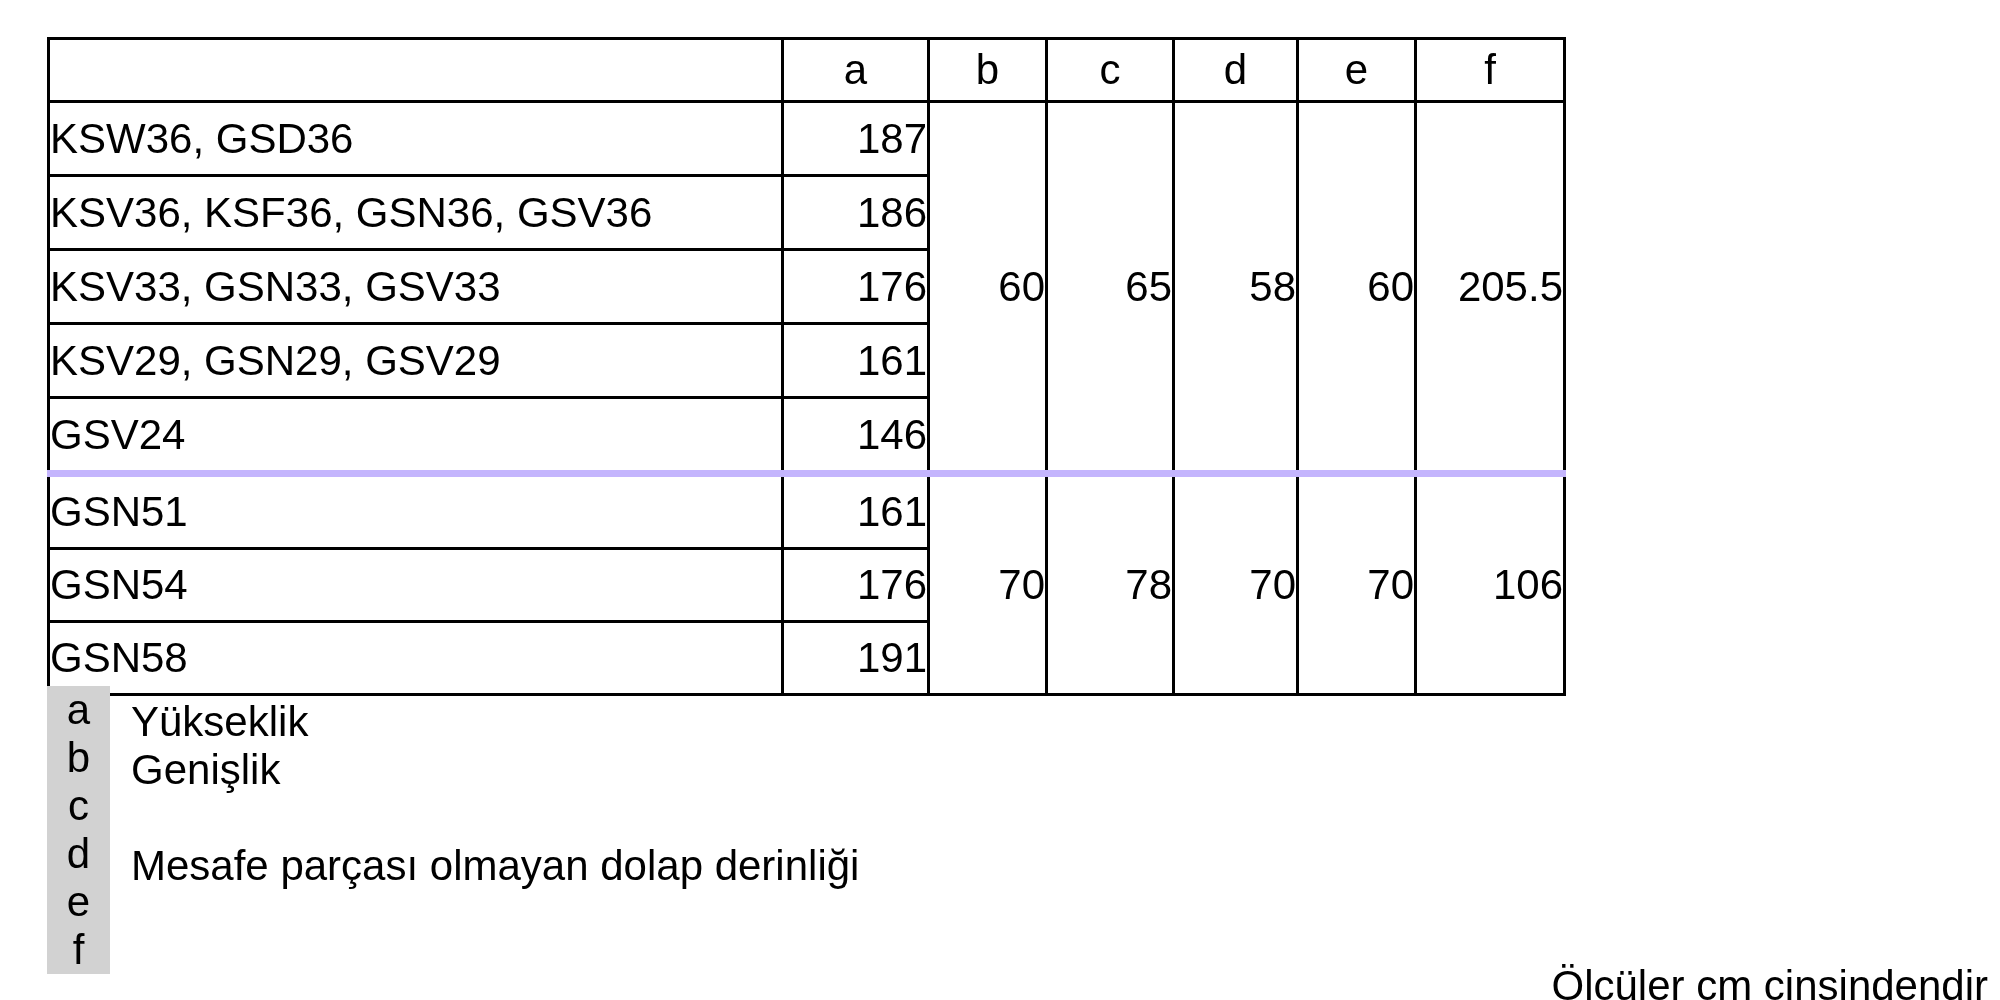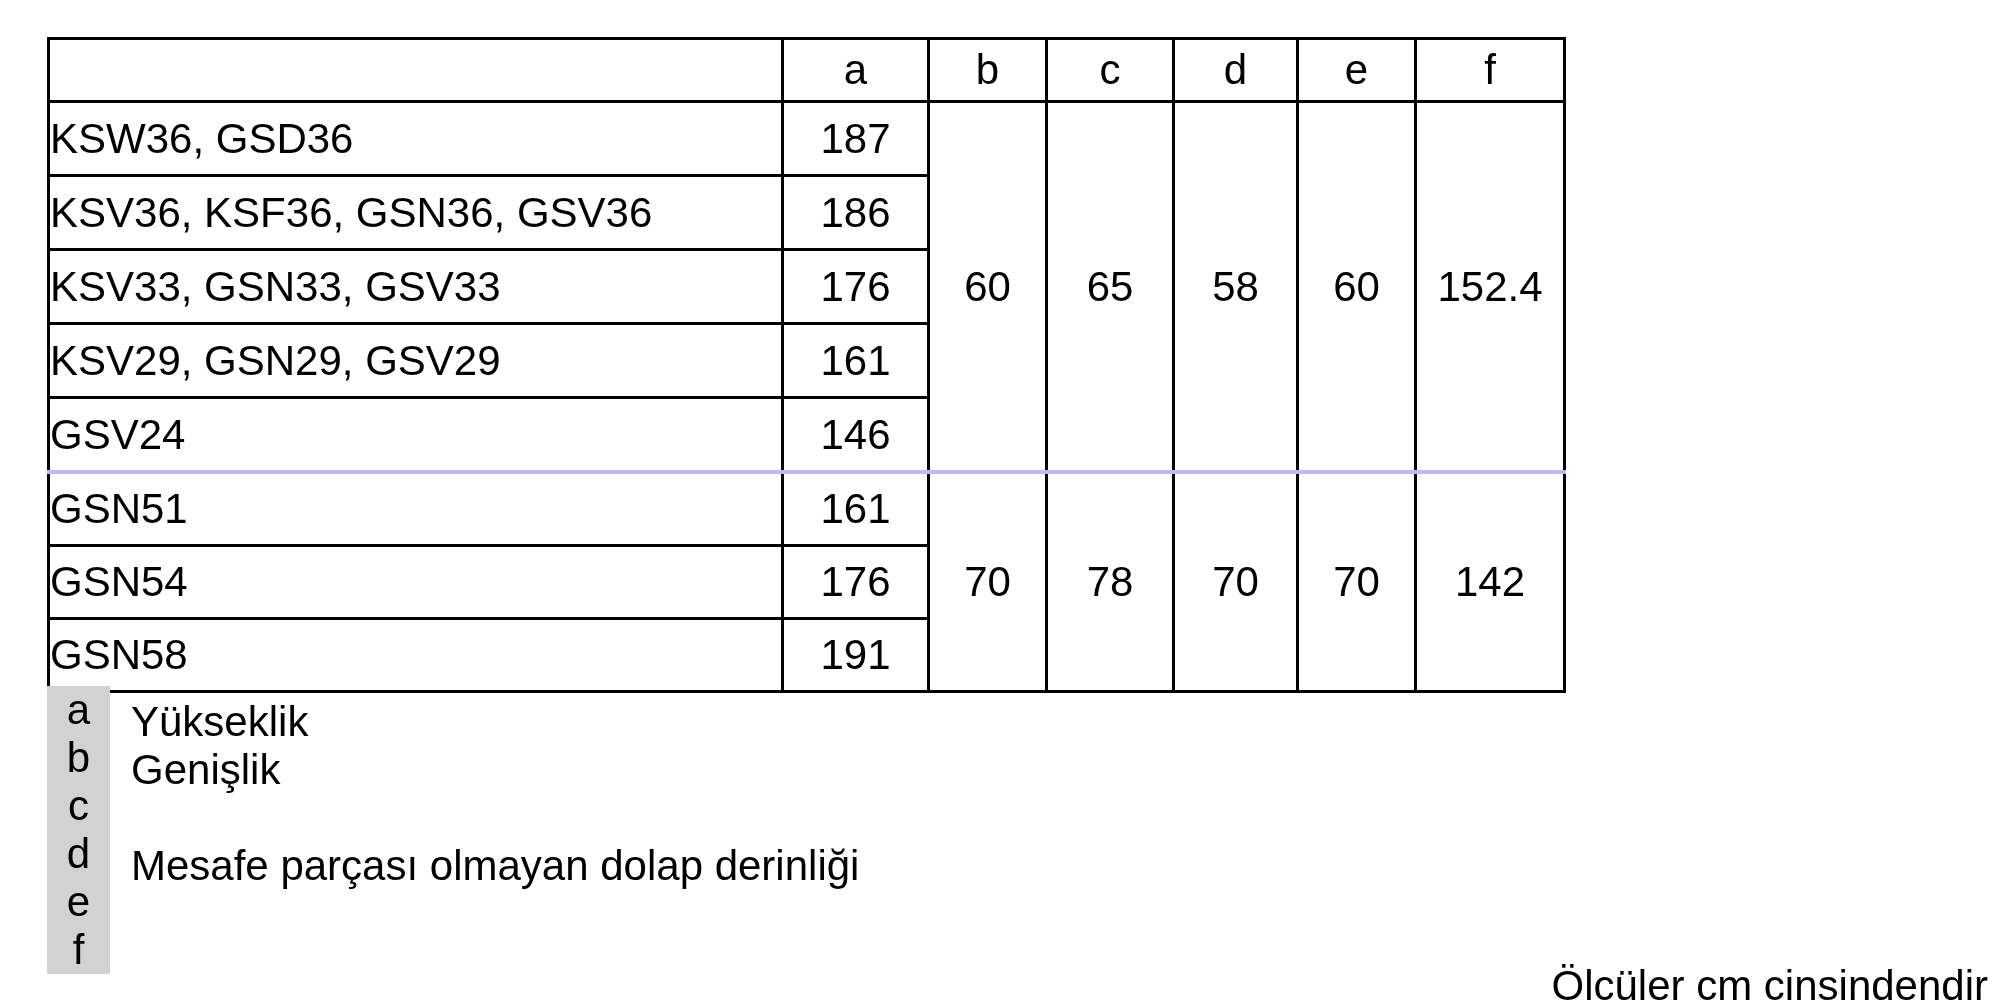--- a/index.html
+++ b/index.html
@@ -36,22 +36,22 @@
   table.dims tbody.group2 tr.body-row td { height: 70px; }
   th.letter-head {
     background: #d2d2d2;
     text-align: center;
   }
   th.corner { background: #ffffff; }
   td.model {
     text-align: left;
     padding-left: 16px;
   }
-  td.val { text-align: center; }
-  tr.separator td { border-top: 4px solid #c4b5fd; }
+  td.val { text-align: right; }
+  tr.separator td { border-top: 7px solid #c4b5fd; }
 
   
   #legend {
     position: absolute;
     left: 47px;
     top: 686px;
     font-size: 42px;
     line-height: 1;
   }
   .legend-row {
@@ -111,21 +111,21 @@
       </tr>
     </thead>
     <tbody class="group1">
       <tr class="body-row">
         <td class="model">KSW36, GSD36</td>
         <td class="val">187</td>
         <td class="val" rowspan="5">60</td>
         <td class="val" rowspan="5">65</td>
         <td class="val" rowspan="5">58</td>
         <td class="val" rowspan="5">60</td>
-        <td class="val" rowspan="5">152.4</td>
+        <td class="val" rowspan="5">205.5</td>
       </tr>
       <tr class="body-row">
         <td class="model">KSV36, KSF36, GSN36, GSV36</td>
         <td class="val">186</td>
       </tr>
       <tr class="body-row">
         <td class="model">KSV33, GSN33, GSV33</td>
         <td class="val">176</td>
       </tr>
       <tr class="body-row">
@@ -138,21 +138,21 @@
       </tr>
     </tbody>
     <tbody class="group2">
       <tr class="body-row separator">
         <td class="model">GSN51</td>
         <td class="val">161</td>
         <td class="val" rowspan="3">70</td>
         <td class="val" rowspan="3">78</td>
         <td class="val" rowspan="3">70</td>
         <td class="val" rowspan="3">70</td>
-        <td class="val" rowspan="3">142</td>
+        <td class="val" rowspan="3">106</td>
       </tr>
       <tr class="body-row">
         <td class="model">GSN54</td>
         <td class="val">176</td>
       </tr>
       <tr class="body-row">
         <td class="model">GSN58</td>
         <td class="val">191</td>
       </tr>
     </tbody>

